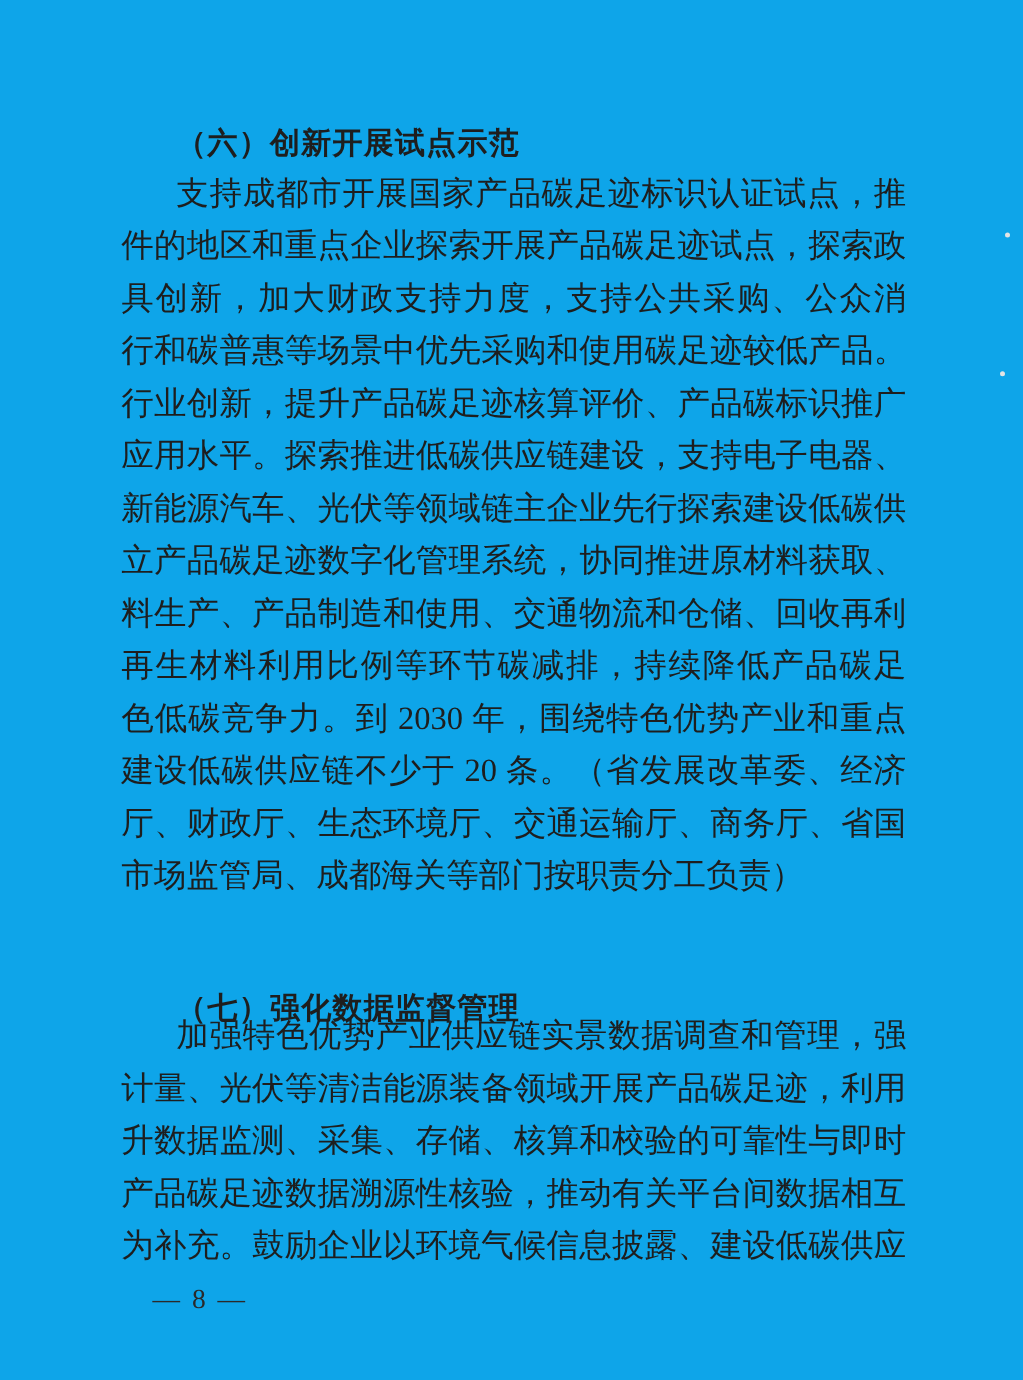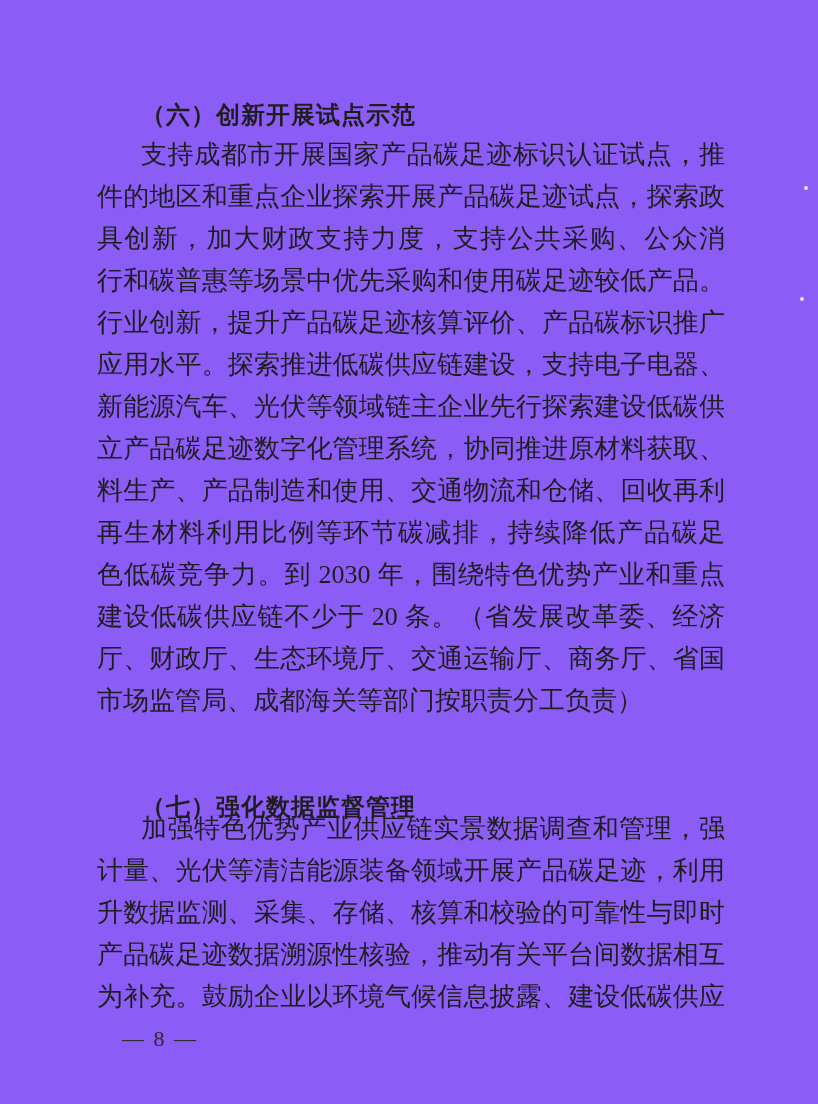--- a/index.html
+++ b/index.html
@@ -4,21 +4,21 @@
 <style>
   html, body {
     margin: 0;
     padding: 0;
     background: #ffffff;
   }
   .page {
     position: relative;
     width: 818px;
     height: 1104px;
-    background: #8b5cf6;
+    background: #0ea5e9;
     font-family: "Liberation Serif", "DejaVu Serif", serif;
     color: #1e1e1e;
     overflow: hidden;
   }
   .sec-heading {
     position: absolute;
     left: 97px;
     width: 628px;
     padding-left: 44px;
     box-sizing: content-box;

